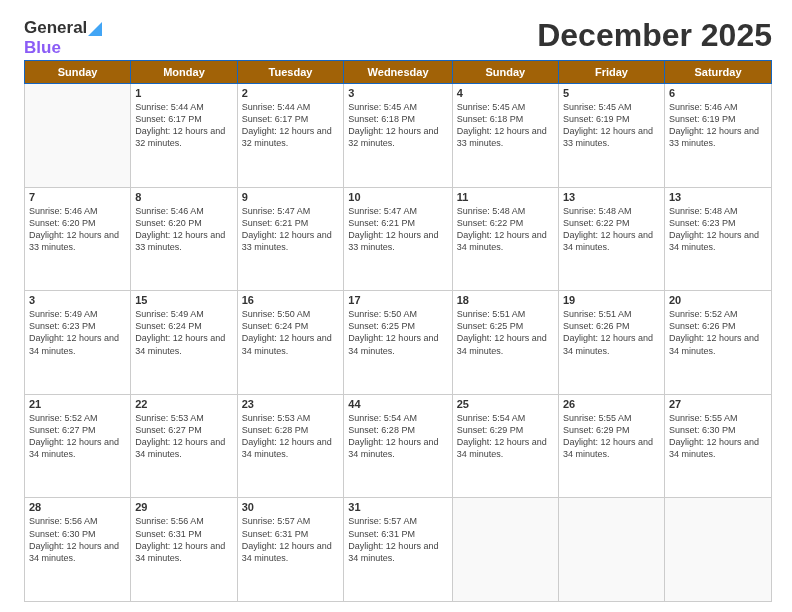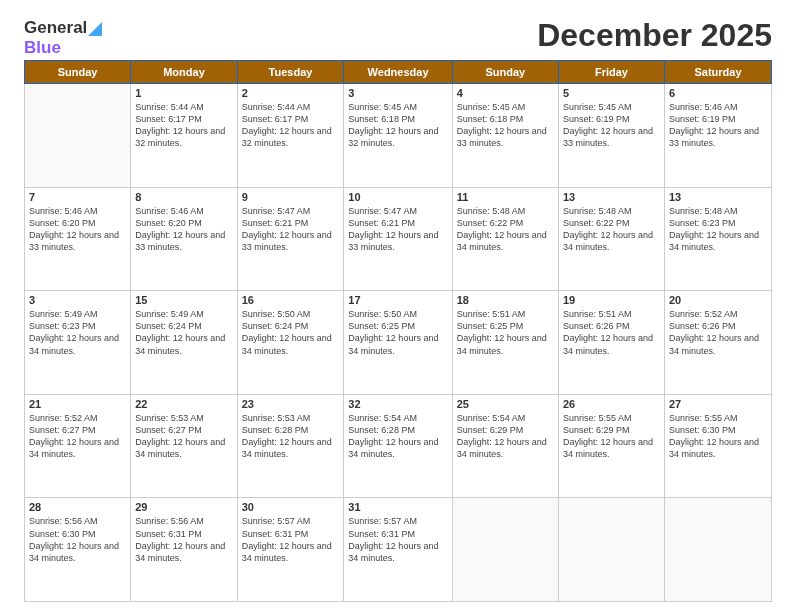--- a/index.html
+++ b/index.html
@@ -228,21 +228,21 @@
           </td>
           <td>
             <div class="cell-day">22</div>
             <div class="cell-info">Sunrise: 5:53 AM<br>Sunset: 6:27 PM<br>Daylight: 12 hours and 34 minutes.</div>
           </td>
           <td>
             <div class="cell-day">23</div>
             <div class="cell-info">Sunrise: 5:53 AM<br>Sunset: 6:28 PM<br>Daylight: 12 hours and 34 minutes.</div>
           </td>
           <td>
-            <div class="cell-day">32</div>
+            <div class="cell-day">44</div>
             <div class="cell-info">Sunrise: 5:54 AM<br>Sunset: 6:28 PM<br>Daylight: 12 hours and 34 minutes.</div>
           </td>
           <td>
             <div class="cell-day">25</div>
             <div class="cell-info">Sunrise: 5:54 AM<br>Sunset: 6:29 PM<br>Daylight: 12 hours and 34 minutes.</div>
           </td>
           <td>
             <div class="cell-day">26</div>
             <div class="cell-info">Sunrise: 5:55 AM<br>Sunset: 6:29 PM<br>Daylight: 12 hours and 34 minutes.</div>
           </td>

